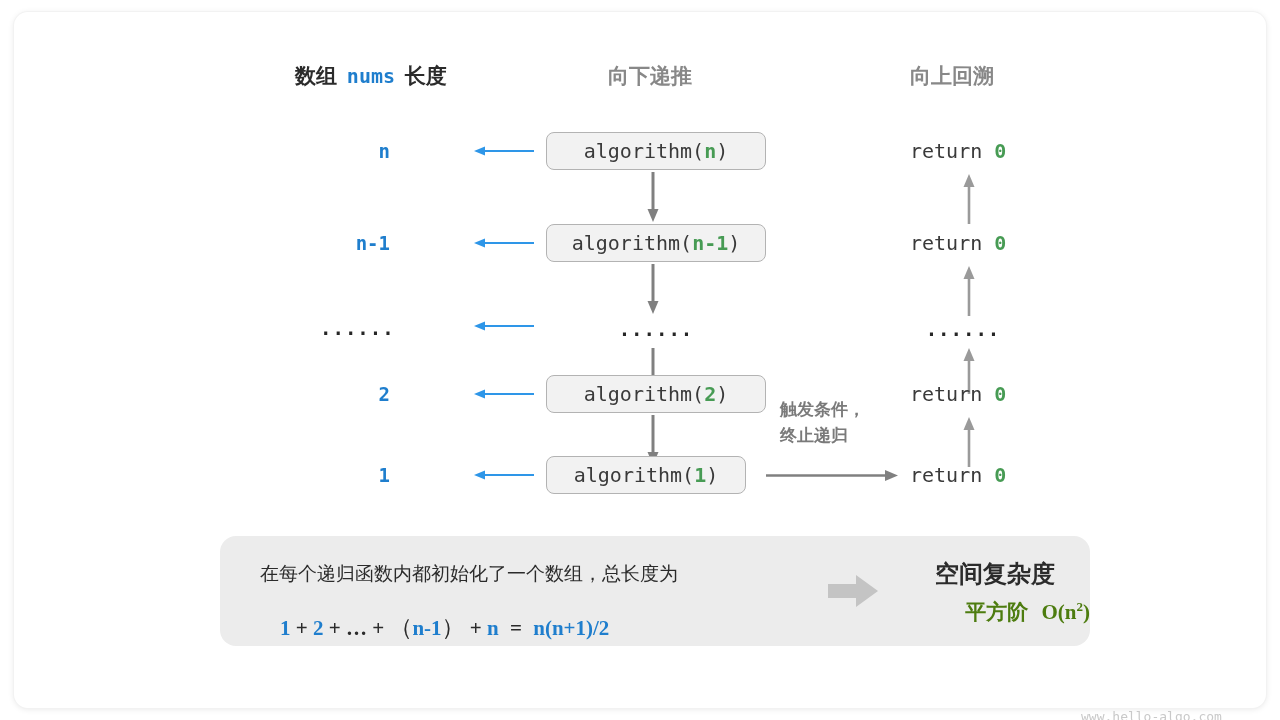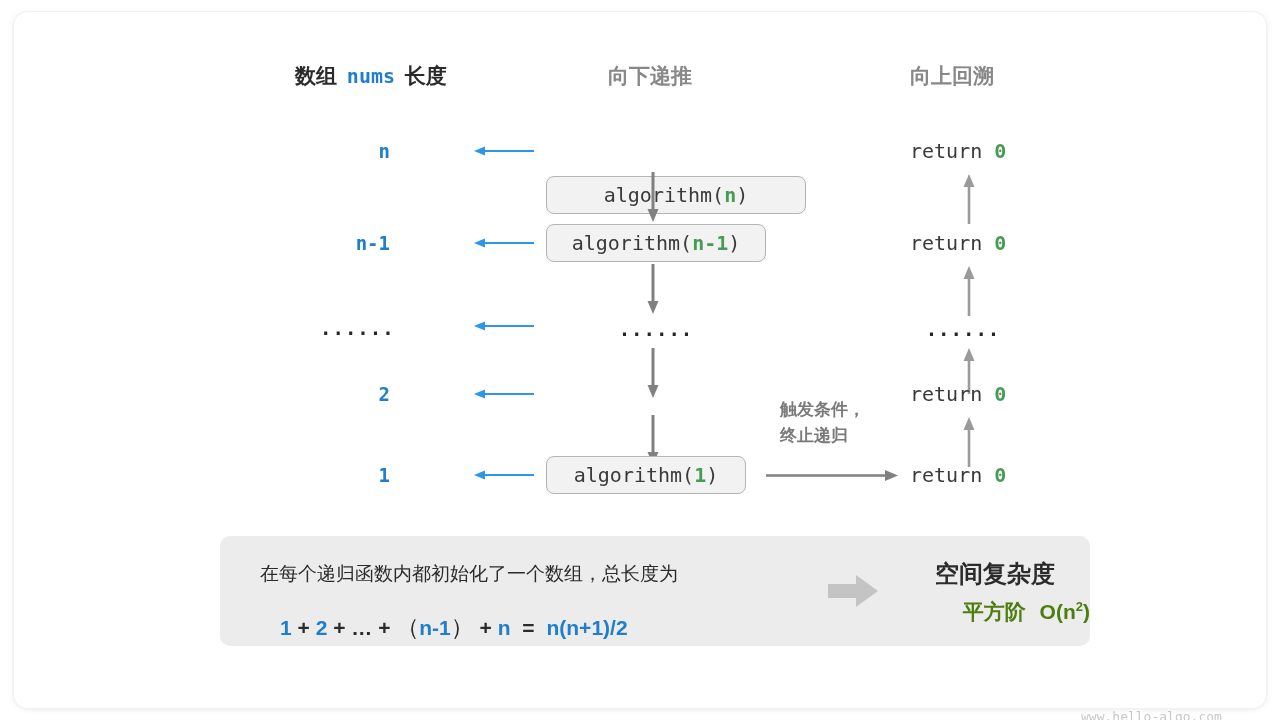--- a/index.html
+++ b/index.html
@@ -82,22 +82,23 @@
   .note{
     position:absolute;
     font-size:17px;font-weight:bold;color:#7a7a7a;
     line-height:1.5;white-space:nowrap;
   }
 
   
   .panel{
     position:absolute;
     background:#ececec;
-    border-radius:10px;
+    border-radius:16px;
     box-sizing:border-box;
+    font-family:Liberation Serif, serif;
   }
   .panel-text{
     position:absolute;
     font-size:19px;color:#2b2b2b;white-space:nowrap;
   }
   .formula{
     position:absolute;
     font-size:21px;font-weight:bold;color:#2b2b2b;
     white-space:nowrap;
     margin-top:8px;
@@ -141,21 +142,21 @@
 
     <div class="abs hdr hdr-gray" style="left:880px;top:50px;">向上回溯</div>
 
     <div class="len" style="left:300px;top:139px;width:60px;">n</div>
     <div class="larrow" style="left:442px;top:139px;">
       <svg width="64" height="14" viewBox="0 0 64 14">
         <line x1="62" y1="7" x2="10" y2="7" stroke="#2e96e8" stroke-width="2"></line>
         <path d="M2,7 L13,2.5 L13,11.5 Z" fill="#2e96e8"></path>
       </svg>
     </div>
-    <div class="callbox" style="left:516px;top:139px;width:260px;margin-top:44px;">
+    <div class="callbox" style="left:516px;top:139px;width:220px;">
       <span><span>algorithm(</span><b>n</b><span>)</span></span>
     </div>
     <div class="ret" style="left:880px;top:139px;">
       <span>return </span><b>0</b>
     </div>
 
     <div class="abs" style="left:615px;top:160px;">
       <svg width="16" height="52" viewBox="0 0 16 52">
         <line x1="8" y1="0" x2="8" y2="40" stroke="#808080" stroke-width="3"></line>
         <path d="M8,50 L2.5,37 L13.5,37 Z" fill="#808080"></path>
@@ -220,20 +221,23 @@
         <path d="M8,0 L2.5,13 L13.5,13 Z" fill="#9a9a9a"></path>
       </svg>
     </div>
 
     <div class="len" style="left:300px;top:382px;width:60px;">2</div>
     <div class="larrow" style="left:442px;top:382px;">
       <svg width="64" height="14" viewBox="0 0 64 14">
         <line x1="62" y1="7" x2="10" y2="7" stroke="#2e96e8" stroke-width="2"></line>
         <path d="M2,7 L13,2.5 L13,11.5 Z" fill="#2e96e8"></path>
       </svg>
+    </div>
+    <div class="callbox" style="left:516px;top:382px;width:220px;">
+      <span><span>algorithm(</span><b>2</b><span>)</span></span>
     </div>
     <div class="ret" style="left:880px;top:382px;">
       <span>return </span><b>0</b>
     </div>
 
     <div class="abs" style="left:615px;top:403px;">
       <svg width="16" height="52" viewBox="0 0 16 52">
         <line x1="8" y1="0" x2="8" y2="40" stroke="#808080" stroke-width="3"></line>
         <path d="M8,50 L2.5,37 L13.5,37 Z" fill="#808080"></path>
       </svg>

